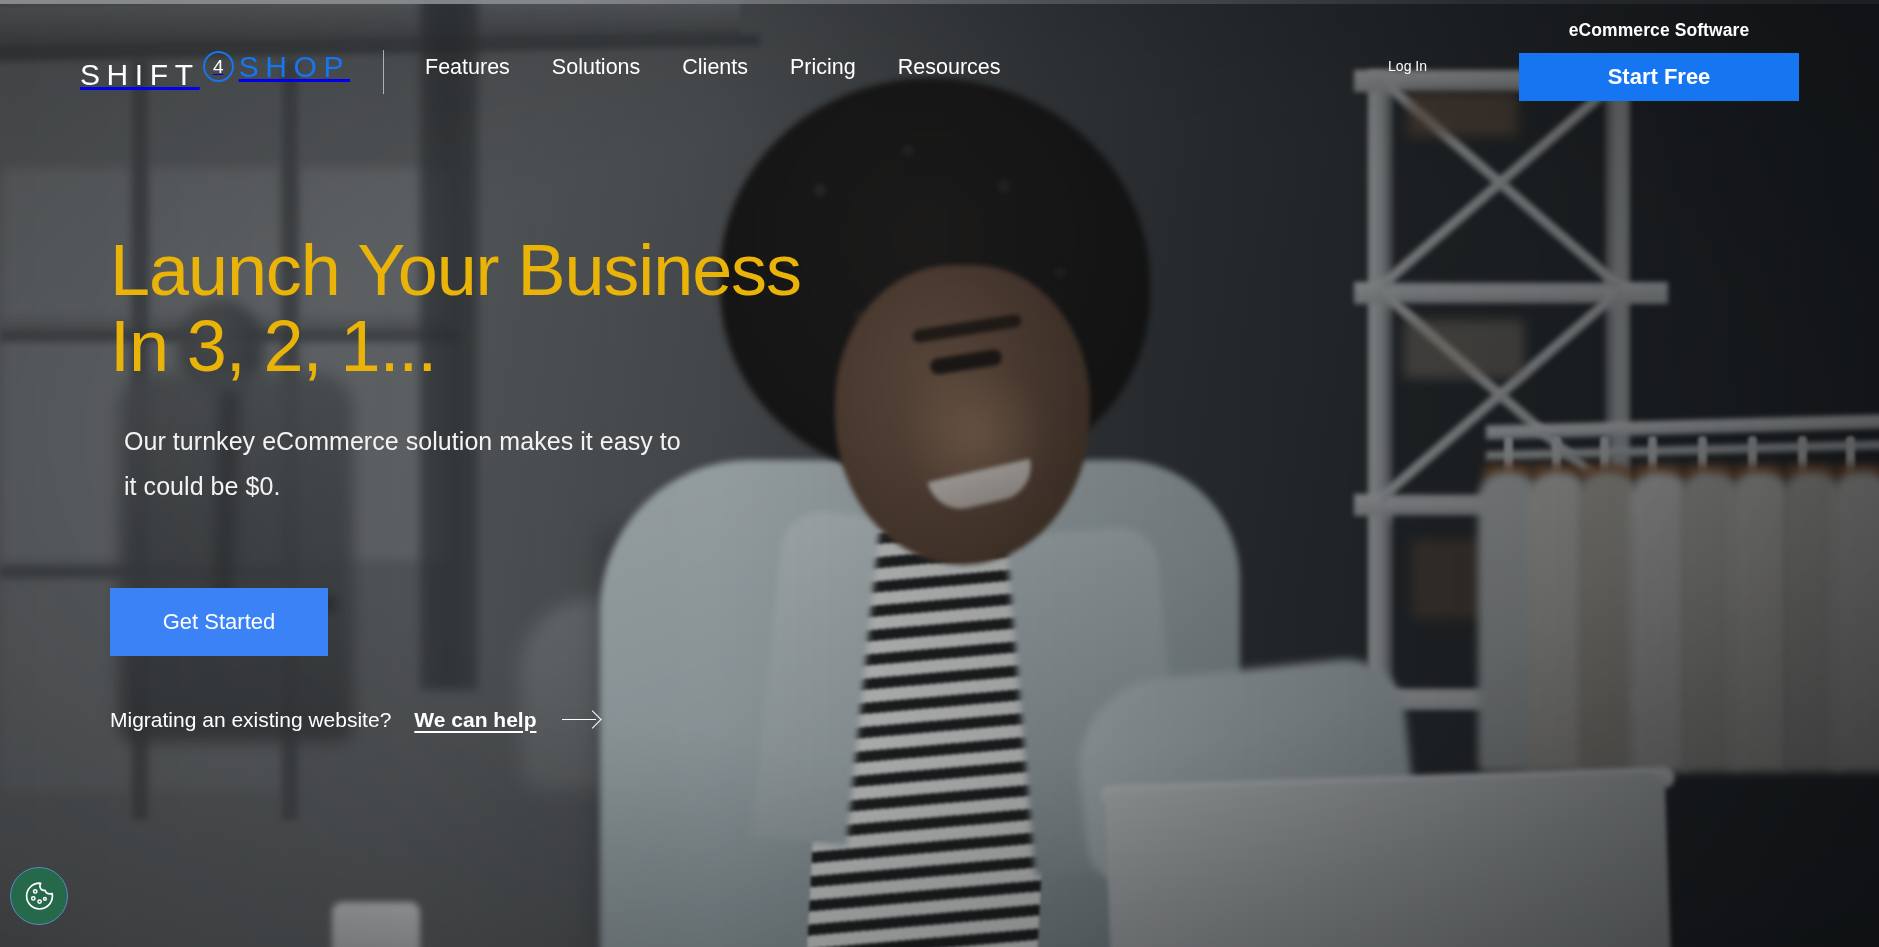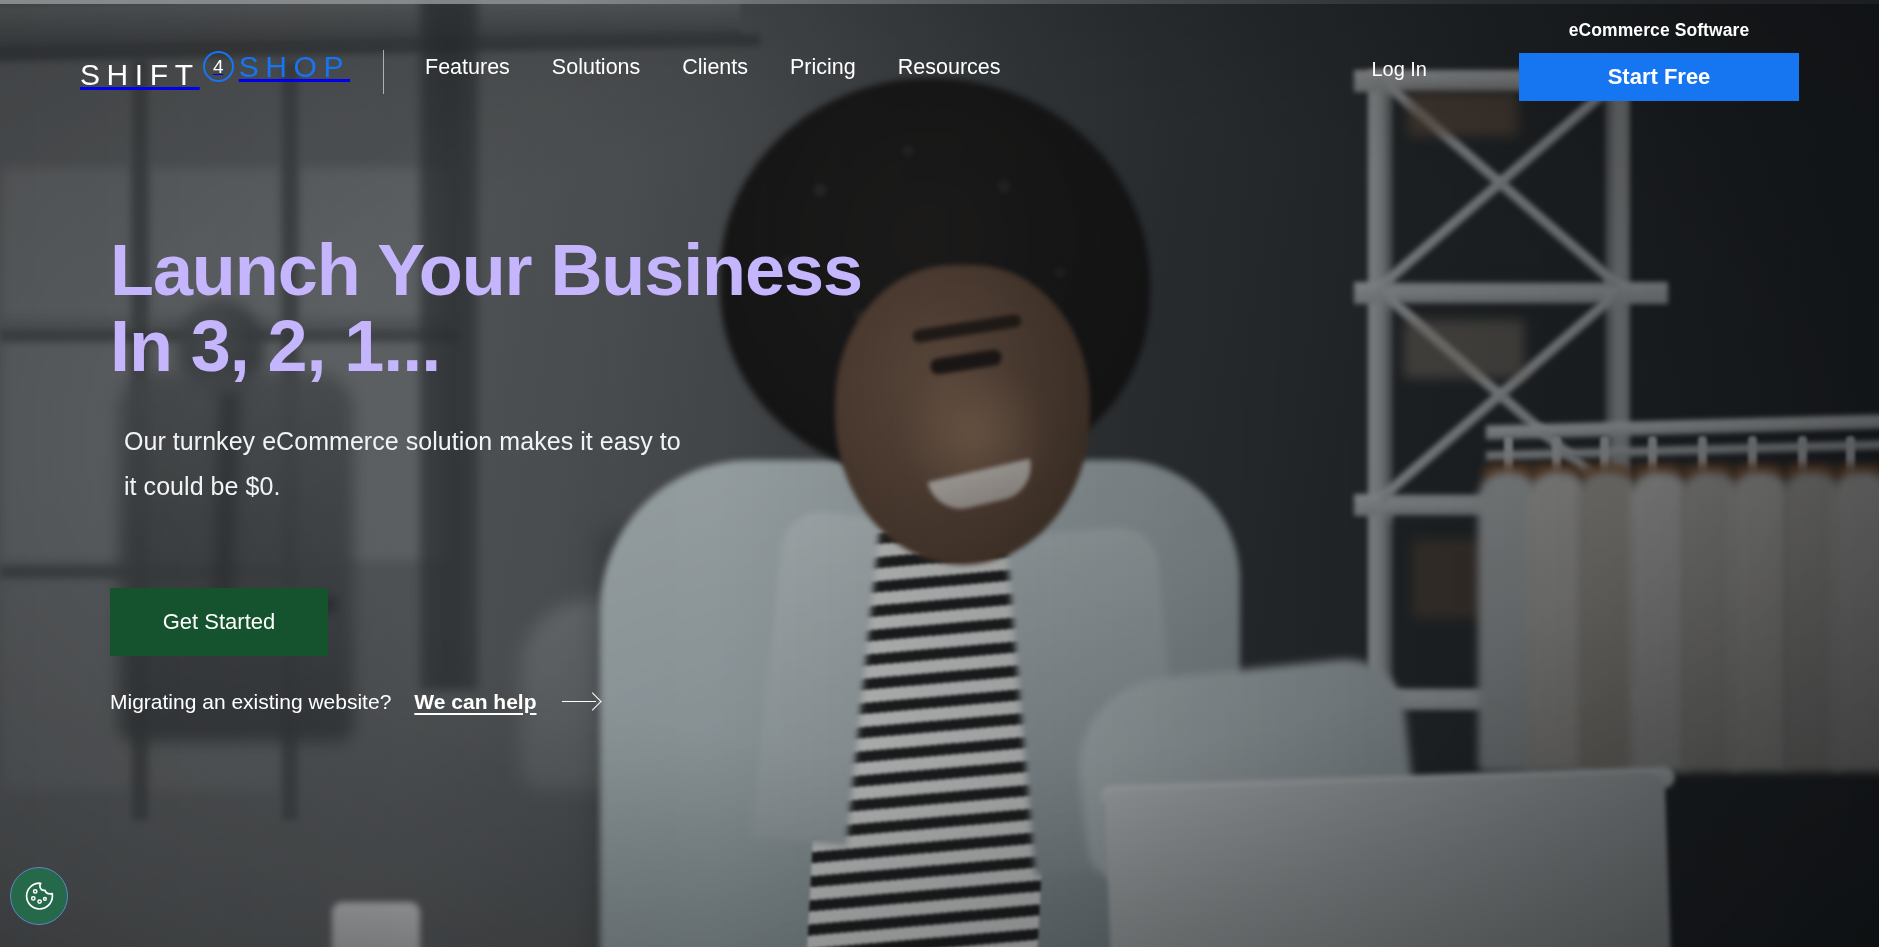--- a/index.html
+++ b/index.html
@@ -340,21 +340,21 @@
   .nav a {
     color:#ffffff; text-decoration:none;
     font-size:21.5px; font-weight:400;
     padding:0 21px;
     white-space:nowrap;
     line-height:1.4;
   }
 
   .login {
     position:absolute; right:452px; top:58px;
-    color:#ffffff; font-size:20px; text-decoration:none;
+    color:#ffffff; font-size:14px; text-decoration:none;
     white-space:nowrap;
   }
   .ecom-label {
     position:absolute; right:80px; top:20px;
     width:280px; text-align:center;
     color:#ffffff; font-size:17.5px; font-weight:700;
     letter-spacing:.005em;
     white-space:nowrap;
   }
   .start-free {
@@ -366,47 +366,47 @@
     font-family:"Liberation Sans", sans-serif;
     display:flex; align-items:center; justify-content:center;
   }
 
   
   .hero-copy {
     position:absolute; left:110px; top:232px;
     z-index:30; width:900px;
   }
   .headline {
-    color:#c4b5fd;
+    color:#eab308;
     font-size:72px;
-    font-weight:700;
+    font-weight:400;
     line-height:1.06;
     letter-spacing:-.015em;
     margin:0 0 34px 0;
   }
   .headline .hl-line { display:block; }
   .subcopy {
     color:#f2f3f4;
     font-size:25px;
     font-weight:400;
     line-height:1.82;
     letter-spacing:.002em;
     margin:0 0 78px 0;
     max-width:760px;
   }
   .subcopy .sc-line { display:block;margin-left:14px; }
 
   .cta {
     display:inline-flex; align-items:center; justify-content:center;
     width:218px; height:68px;
-    background:#14532d; border:none;
+    background:#3b82f6; border:none;
     color:#ffffff; font-size:22px; font-weight:400;
     cursor:pointer;
     font-family:"Liberation Sans", sans-serif;
-    margin-bottom:34px;
+    margin-bottom:52px;
   }
 
   .migrate {
     display:flex; align-items:center; gap:4px;
     color:#ffffff; font-size:21px; white-space:nowrap;
   }
   .migrate-q { font-weight:400; }
   .migrate-link {
     color:#ffffff; font-weight:700; text-decoration:underline;
     text-underline-offset:4px; margin-left:19px; cursor:pointer;

